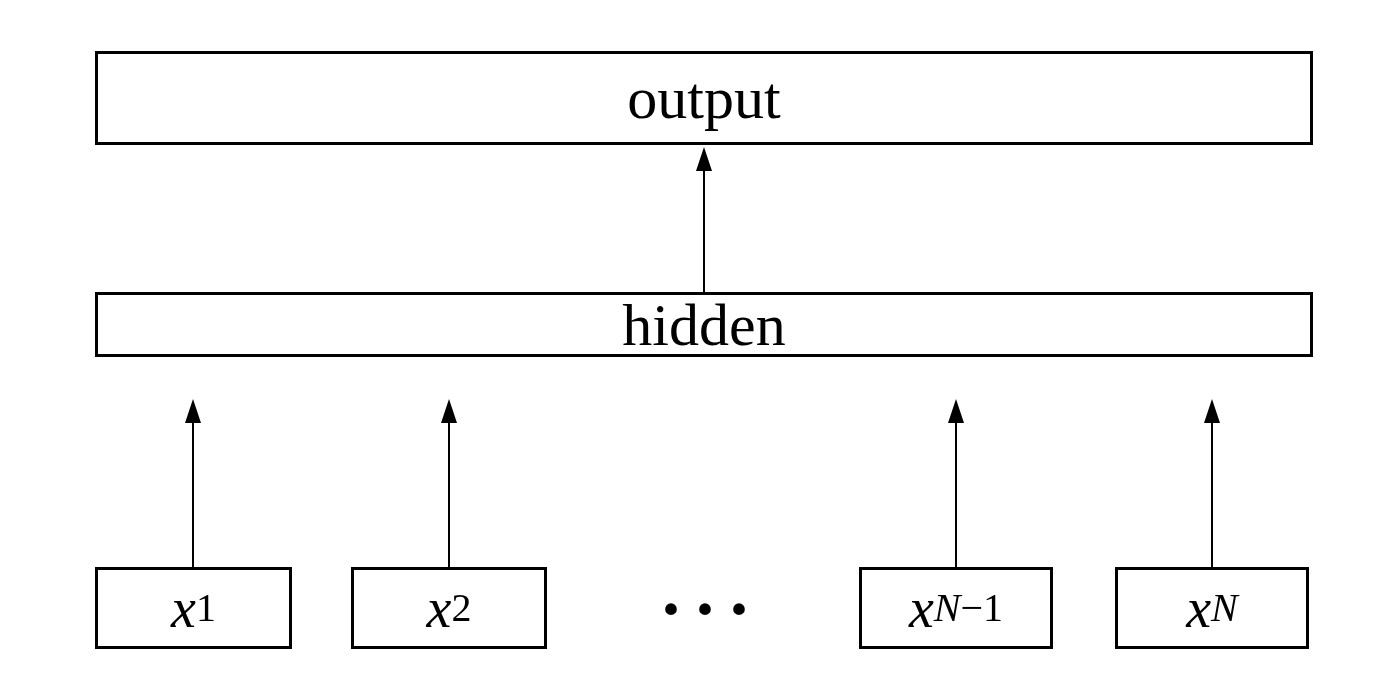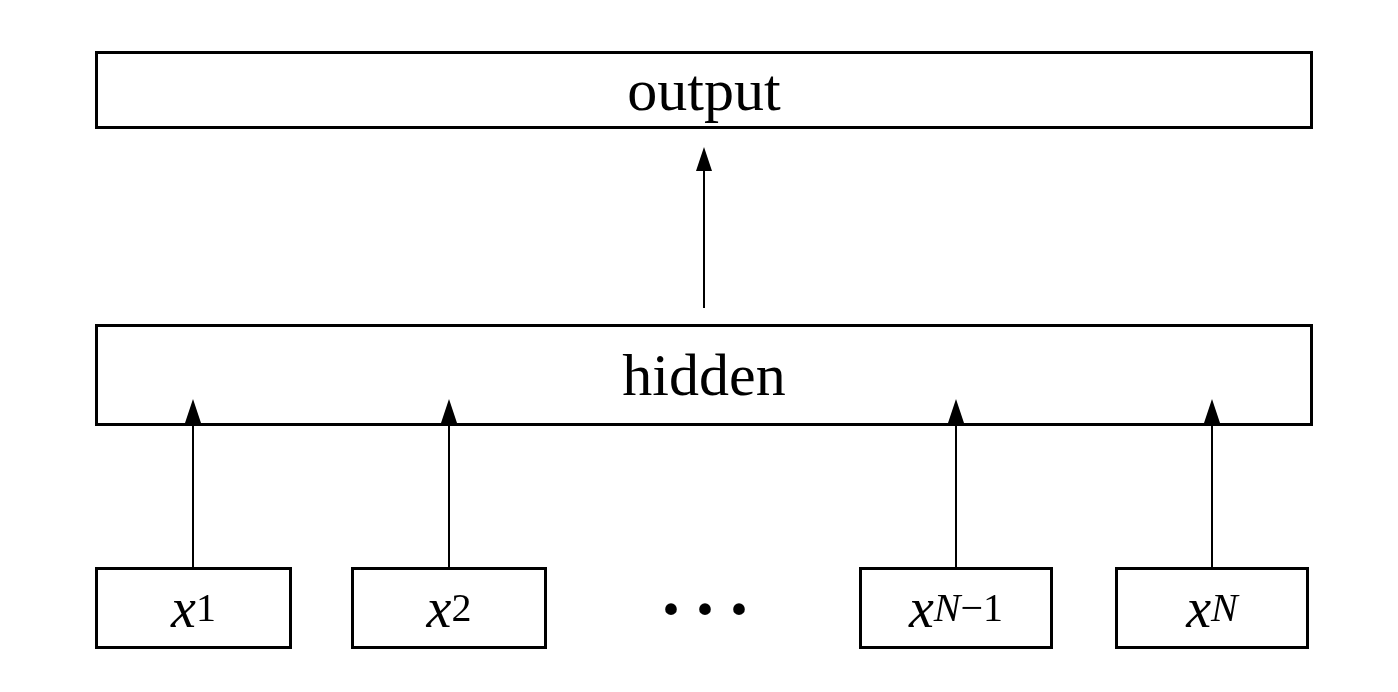--- a/index.html
+++ b/index.html
@@ -14,22 +14,22 @@
   }
   .layer-box {
     position: absolute;
     box-sizing: border-box;
     border: 3px solid #000000;
     background: #ffffff;
     display: flex;
     align-items: center;
     justify-content: center;
   }
-  .layer-box.output { left: 95px; top: 51px;  width: 1218px; height: 78px; }
-  .layer-box.hidden { left: 95px; top: 324px; width: 1218px; height: 102px; }
+  .layer-box.output { left: 95px; top: 51px;  width: 1218px; height: 94px; }
+  .layer-box.hidden { left: 95px; top: 292px; width: 1218px; height: 65px; }
   .layer-label {
     font-size: 60px;
     line-height: 1;
     white-space: nowrap;
   }
   .input-box {
     position: absolute;
     box-sizing: border-box;
     top: 567px;
     height: 82px;

